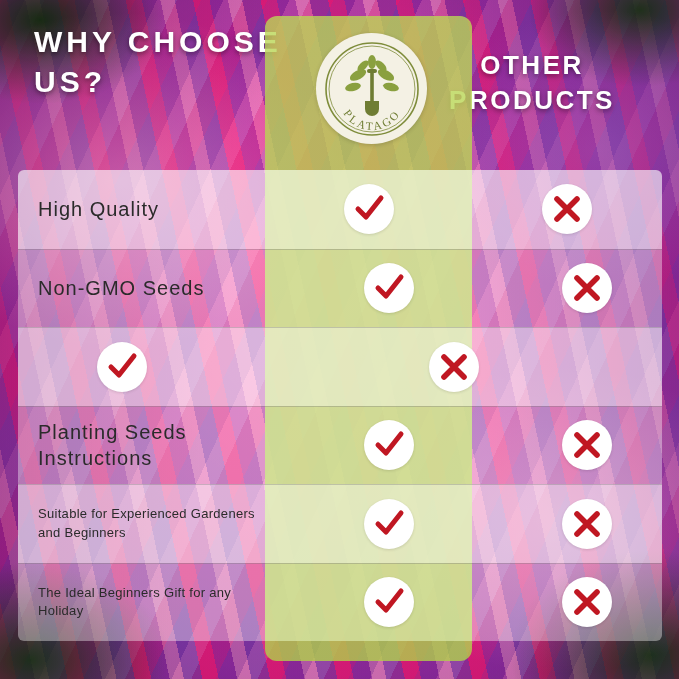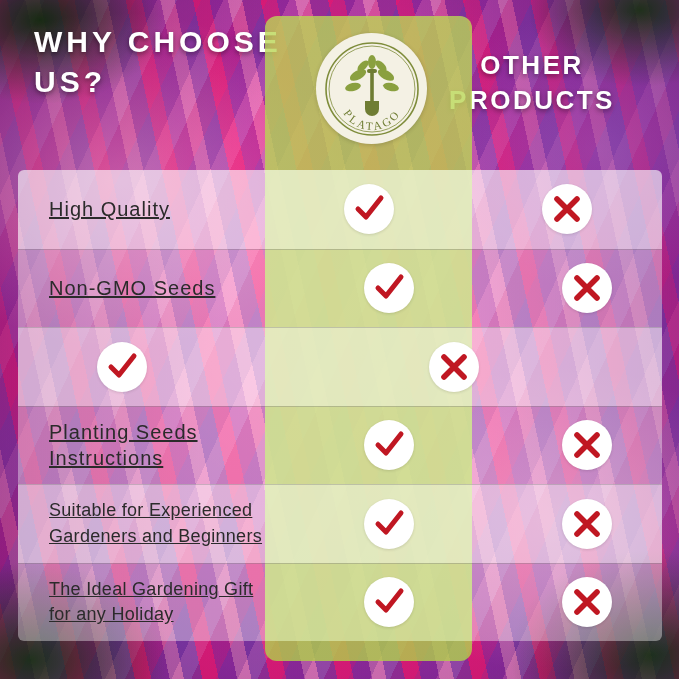--- a/index.html
+++ b/index.html
@@ -119,30 +119,29 @@
     align-items: center;
     height: 78.5px;
     box-sizing: border-box;
   }
   .row-a { background: rgba(255,255,255,0.62); }
   .row-b { background: rgba(255,255,255,0.38); }
   .row + .row { border-top: 1px solid rgba(120,120,120,0.35); gap: 20px; }
 
   .cell-label {
     width: 247px;
-    padding-left: 31px;
+    padding-left: 20px;
     box-sizing: border-box;
     color: #2b2b2b;
     font-size: 20px;
     letter-spacing: 1px;
     line-height: 1.32;
-    text-decoration: underline;
   }
   .cell-label.small {
-    font-size: 18px;
+    font-size: 13px;
     letter-spacing: 0.3px;
     line-height: 1.42;
   }
   .cell-check {
     width: 207px;
     display: flex;
     align-items: center;
     justify-content: center;
   }
   .cell-cross {
@@ -300,21 +299,21 @@
       <div class="cell-cross">
         <div class="mark">
           <svg width="30" height="30" viewBox="0 0 30 30">
               <path d="M5 5 L25 25 M25 5 L5 25" stroke="#c01722" stroke-width="5.6" stroke-linecap="round"></path>
             </svg>
         </div>
       </div>
     </div>
 
     <div class="row row-b">
-      <div class="cell-label small">The Ideal Gardening Gift for any Holiday</div>
+      <div class="cell-label small">The Ideal Beginners Gift for any Holiday</div>
       <div class="cell-check">
         <div class="mark">
           <svg width="32" height="32" viewBox="0 0 32 32">
               <path d="M5 16 L13 24 L28 5" fill="none" stroke="#c01722" stroke-width="5" stroke-linecap="round" stroke-linejoin="round"></path>
             </svg>
         </div>
       </div>
       <div class="cell-cross">
         <div class="mark">
           <svg width="30" height="30" viewBox="0 0 30 30">

